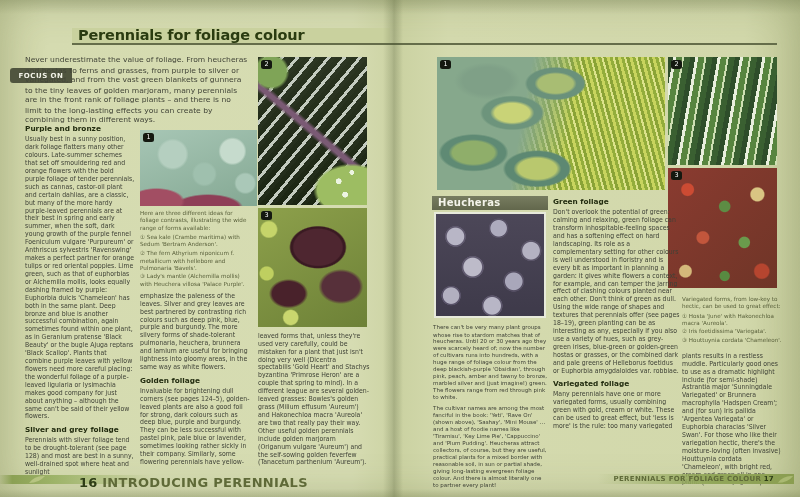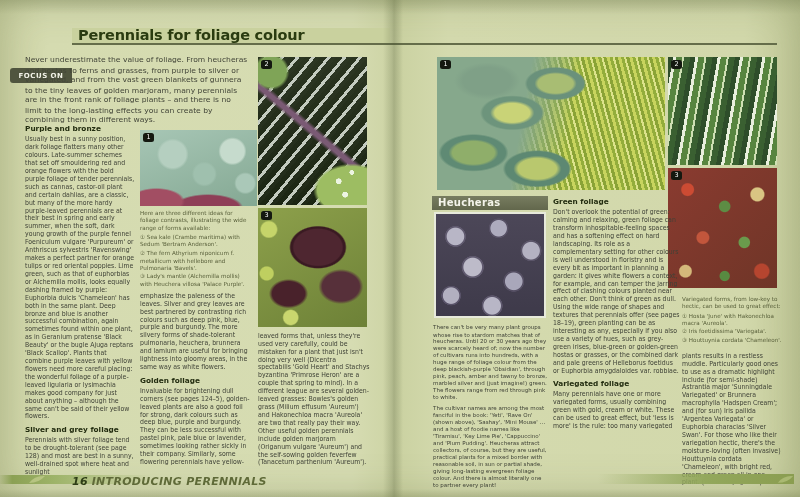--- a/index.html
+++ b/index.html
@@ -96,21 +96,21 @@
     radial-gradient(circle 16px at 72% 66%, #a9a7ba 0 52%, #544e62 58% 64%, rgba(84,78,98,0) 67%),
     radial-gradient(circle 15px at 14% 80%, #b2b0c0 0 52%, #585268 58% 64%, rgba(88,82,104,0) 67%),
     radial-gradient(circle 16px at 52% 90%, #b8b6c6 0 52%, #5c566b 58% 64%, rgba(92,86,107,0) 67%),
     linear-gradient(#4c4758,#3e3a4a);}
 
   
   .fbar-left{position:absolute;left:0;top:475px;width:152px;height:9px;
     background:linear-gradient(90deg,#87995226,#8ba054 8%,#9db368 35%,rgba(157,179,104,0) 100%);}
   .fbar-right{position:absolute;left:598px;top:474px;width:196px;height:10px;
     background:linear-gradient(90deg,rgba(147,168,92,0),#93a85c 55%,#8a9d50);}
-  .ftext-left{position:absolute;left:72px;top:475px;font-size:11px;letter-spacing:.3px;font-style:italic;}
+  .ftext-left{position:absolute;left:79px;top:475px;font-size:13px;letter-spacing:.3px;}
   .ftext-right{position:absolute;left:560px;top:474.5px;width:214px;text-align:right;font-size:7px;letter-spacing:.3px;}
   .fnum{font-weight:bold;color:#2e3d16;}
   .flabel{font-weight:bold;color:#5f6a38;}
   .leaf{position:absolute;}
 </style>
 </head>
 <body>
 
 <div class="spread">
 
@@ -193,20 +193,24 @@
   <div class="fbar-left"></div>
   <svg class="leaf" style="left:28px;top:475px;" width="18" height="9" viewBox="0 0 18 9">
     <path d="M1 8 Q7 0 17 1 Q11 8 1 8 Z" fill="#b7c482"></path>
   </svg>
   <div class="ftext-left">
     <span class="fnum">16</span>
     <span class="flabel">INTRODUCING PERENNIALS</span>
   </div>
 
   <div class="fbar-right"></div>
+  <div class="ftext-right">
+    <span class="flabel">PERENNIALS FOR FOLIAGE COLOUR</span>
+    <span class="fnum">17</span>
+  </div>
   <svg class="leaf" style="left:777px;top:475px;" width="17" height="9" viewBox="0 0 18 9">
     <path d="M1 8 Q7 0 17 1 Q11 8 1 8 Z" fill="#aab972"></path>
   </svg>
 
   <div class="gutter"></div>
   <div class="vign-top"></div>
   <div class="vign-bot"></div>
 </div>
 
 </body></html>

